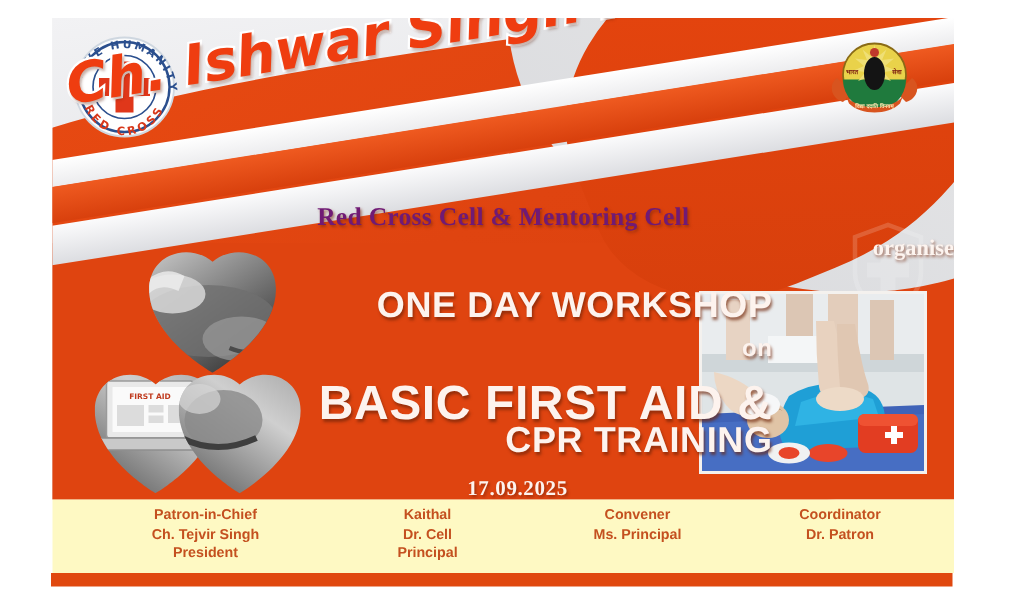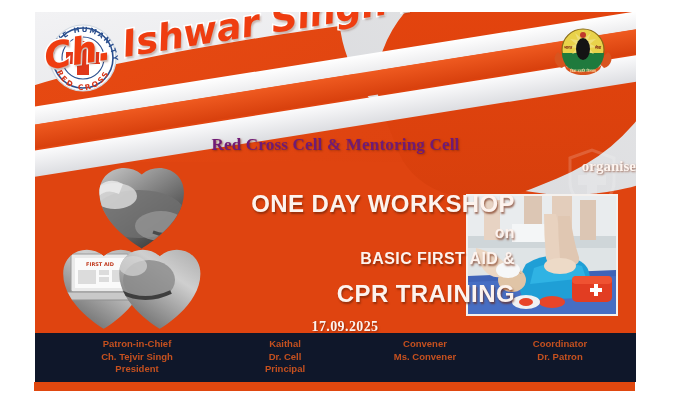--- a/index.html
+++ b/index.html
@@ -119,21 +119,21 @@
   }
   .ev-main{
     position:absolute;left:120px;width:360px;text-align:right;
     font-family:Liberation Sans, sans-serif;font-weight:bold;
     color:#fdf3ee;letter-spacing:.4px;
     text-shadow:1px 2px 2px rgba(110,35,8,.65);
     z-index:6;
   }
   .ev-1{top:178px;font-size:24px;}
   .ev-on{top:212px;font-size:16px;}
-  .ev-2{top:238px;font-size:16px;}
+  .ev-2{top:238px;font-size:32px;}
   .ev-3{top:268px;font-size:24px;}
   .ev-date{
     position:absolute;left:130px;width:360px;text-align:center;top:307px;
     font-family:"Liberation Serif", serif;font-weight:bold;font-size:14px;
     color:#fdf3ee;letter-spacing:.4px;
     text-shadow:1px 1px 2px rgba(110,35,8,.6);
     z-index:6;
   }
 
   
@@ -142,21 +142,21 @@
   
   .photo{
     position:absolute;right:18px;top:182px;width:148px;height:118px;
     border:2px solid #f4f1ee;overflow:hidden;z-index:5;
     background:#cfd5d8;
   }
 
   
   .footer{
     position:absolute;left:35px;top:333px;width:601px;height:49px;
-    background:#0f172a;
+    background:#fef9c3;
   }
   .fcol{
     position:absolute;top:5px;text-align:center;
     font-family:"Liberation Sans", sans-serif;font-weight:bold;
     font-size:9.5px;line-height:12.5px;color:#c4501f;
   }
   .fc1{left:32px;width:140px;}
   .fc2{left:190px;width:120px;}
   .fc3{left:330px;width:120px;}
   .fc4{left:460px;width:130px;}
@@ -340,21 +340,21 @@
       <div>Ch. Tejvir Singh</div>
       <div>President</div>
     </div>
     <div class="fcol fc2">
       <div>Kaithal</div>
       <div>Dr. Cell</div>
       <div>Principal</div>
     </div>
     <div class="fcol fc3">
       <div>Convener</div>
-      <div>Ms. Convener</div>
+      <div>Ms. Principal</div>
     </div>
     <div class="fcol fc4">
       <div>Coordinator</div>
       <div>Dr. Patron</div>
     </div>
   </div>
 
   <div class="botbar"></div>
 
 </div>

